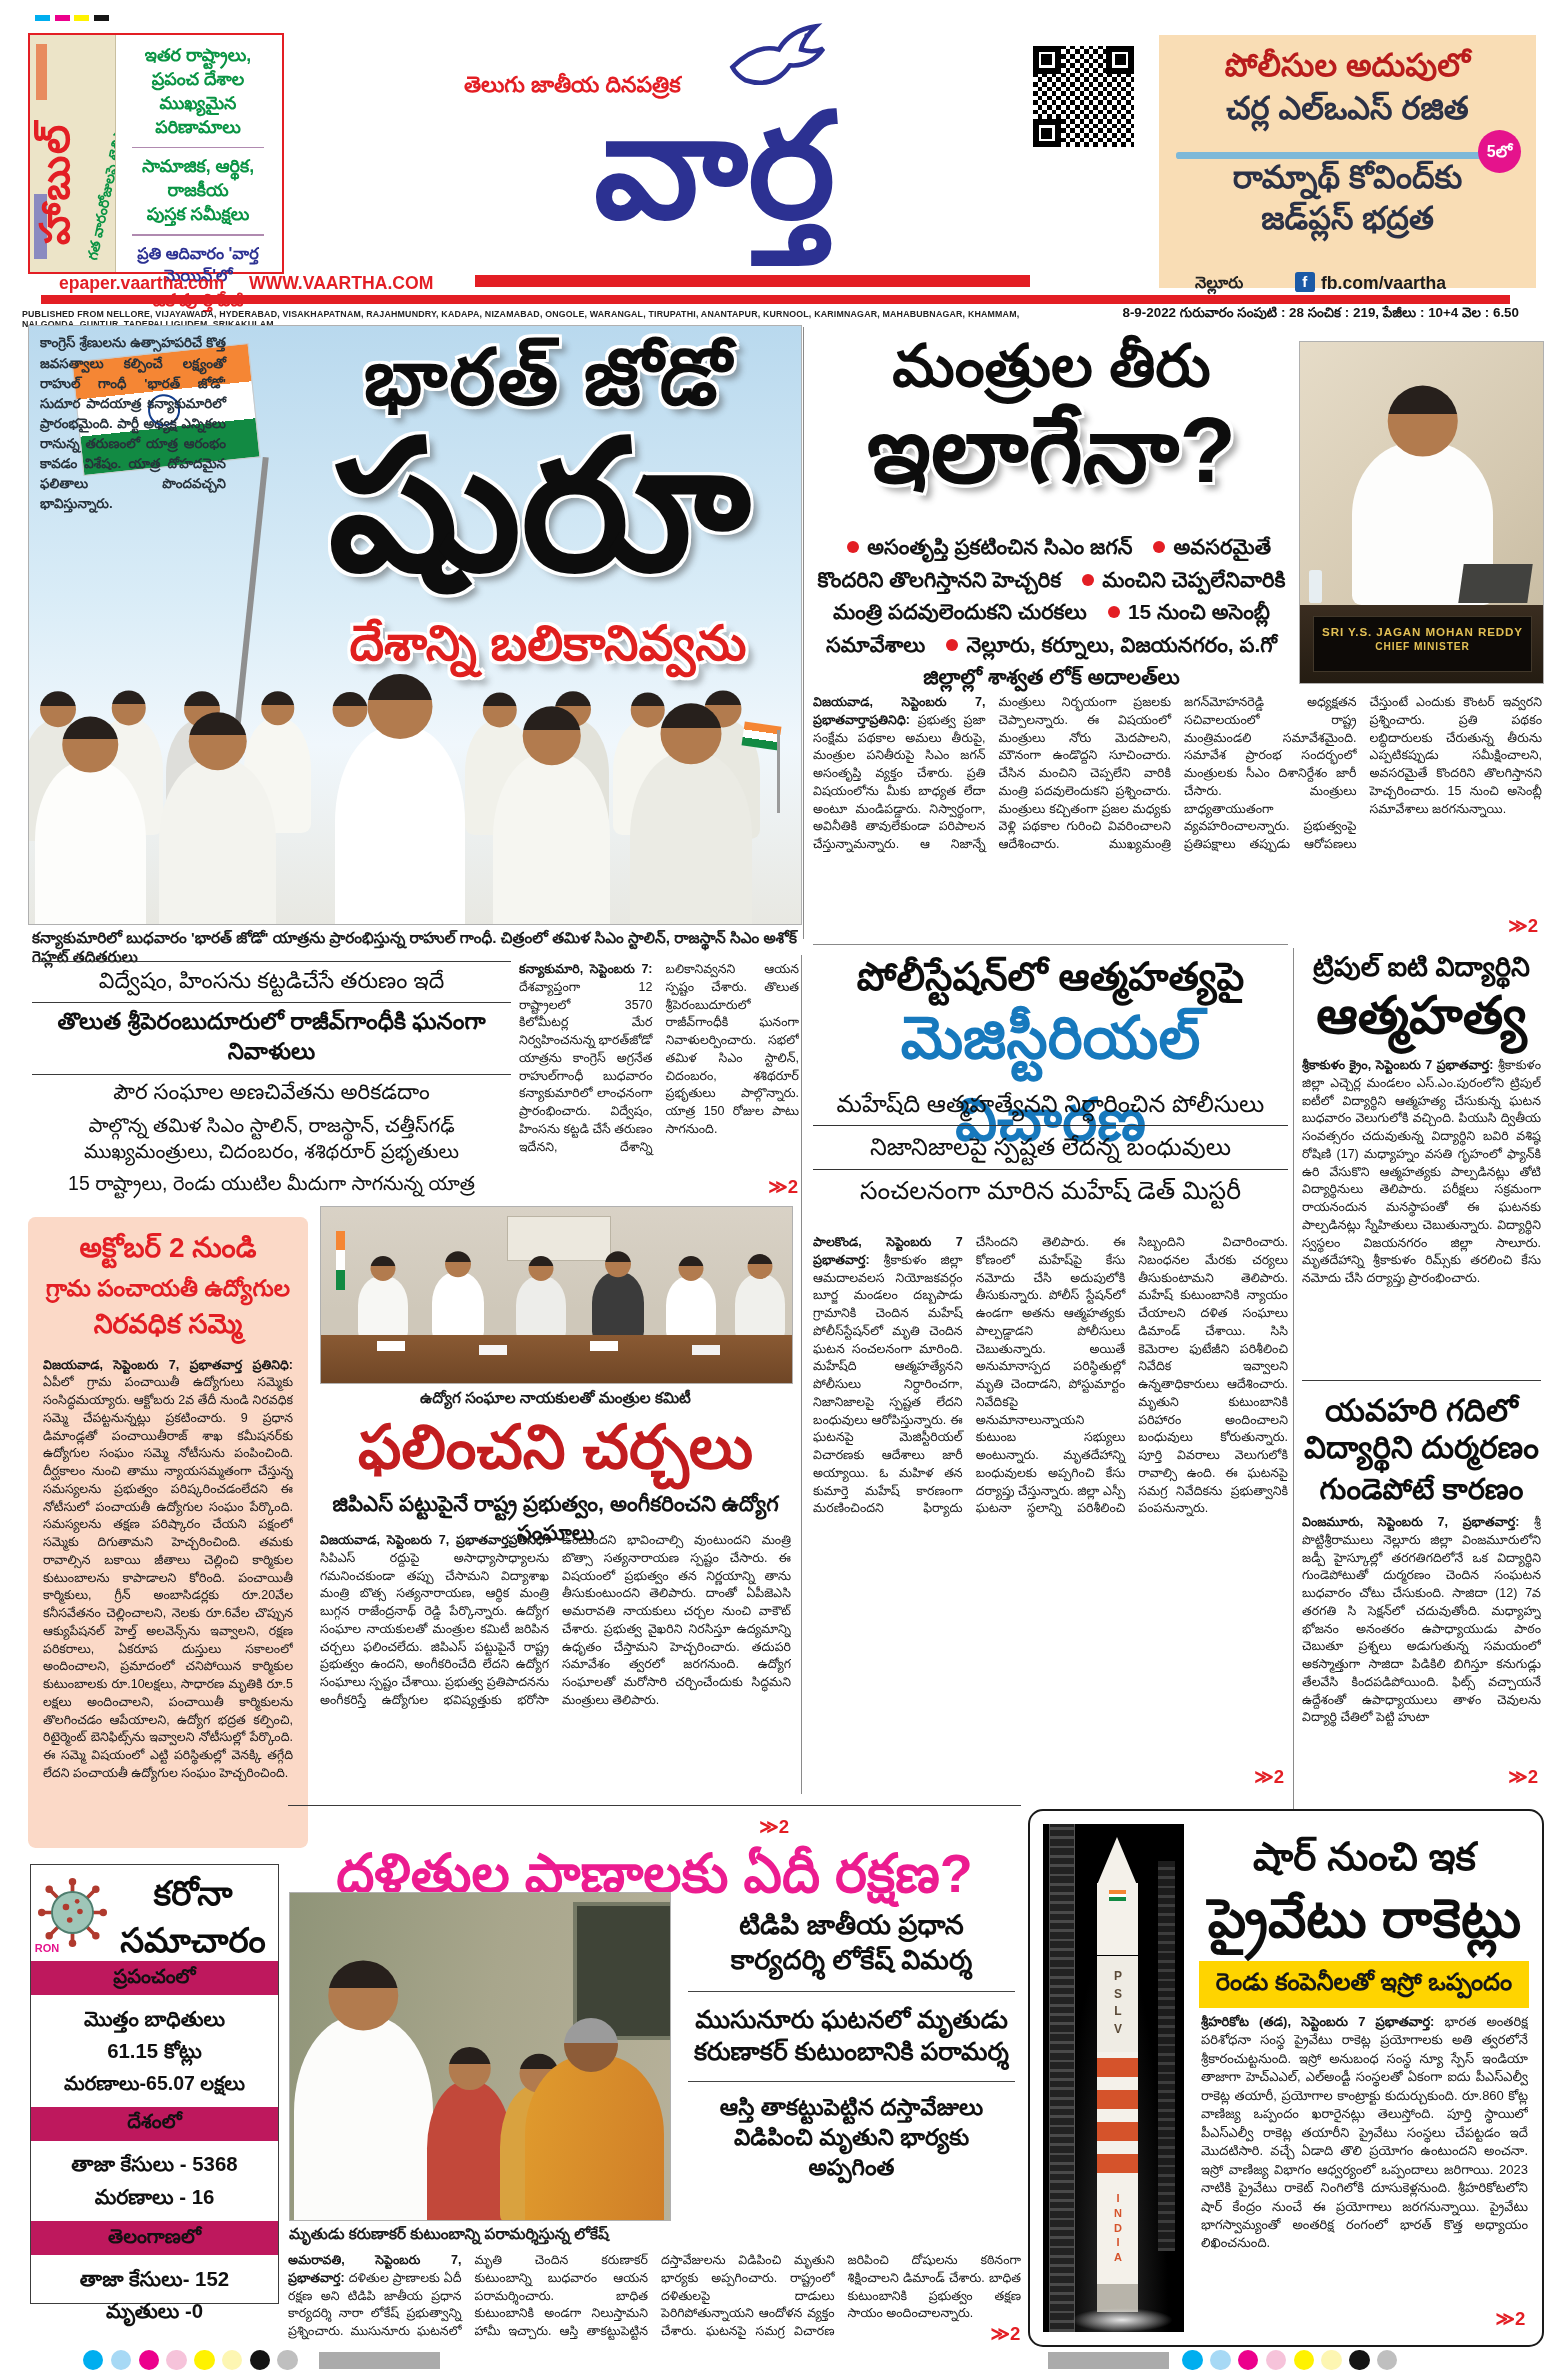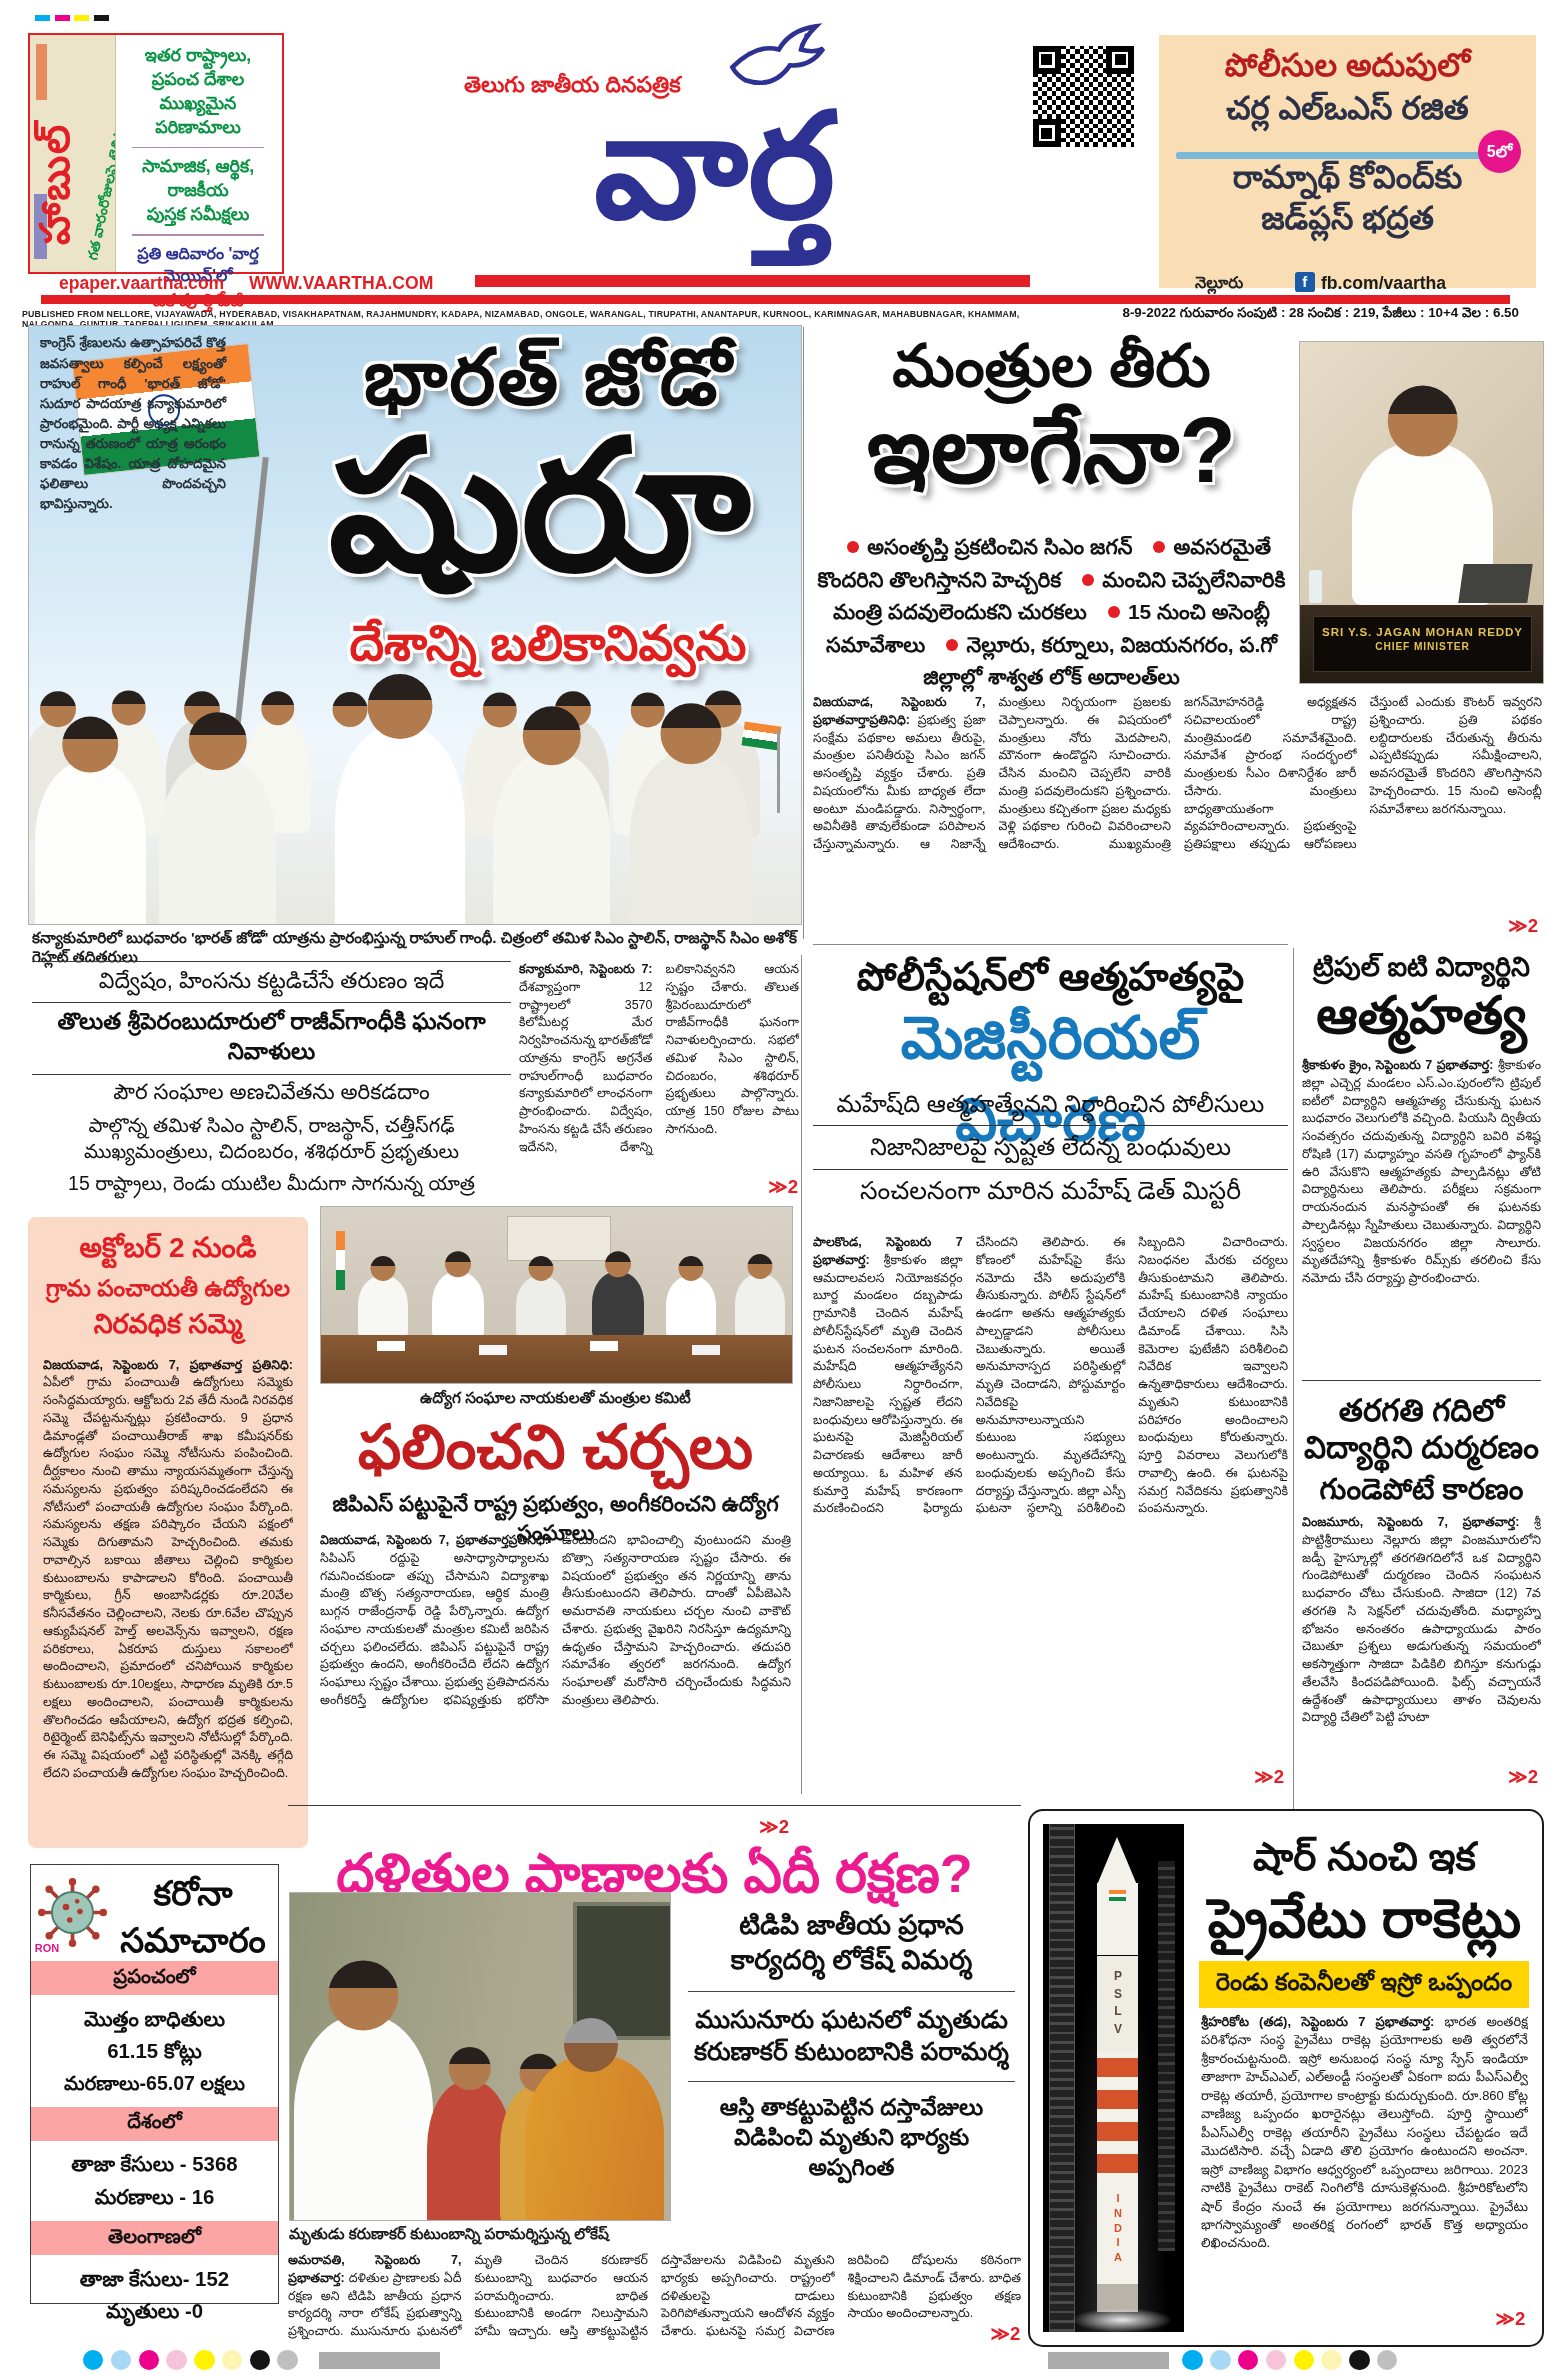--- a/index.html
+++ b/index.html
@@ -17,21 +17,21 @@
   .vrule{position:absolute;background:#8a8a8a;width:0.9px;}
   .photo{position:absolute;overflow:hidden;border:0.9px solid #b0b0b0;}
   .caption{font-size:15.3px;font-weight:bold;color:#1d1d1d;line-height:1.25;}
   .outline-w{text-shadow:-2.8px -2.8px 0 #fff,2.8px -2.8px 0 #fff,-2.8px 2.8px 0 #fff,2.8px 2.8px 0 #fff,0 -2.8px 0 #fff,0 2.8px 0 #fff,-2.8px 0 0 #fff,2.8px 0 0 #fff,6.5px 7.4px 6.5px rgba(60,60,60,.45);}
   .p{position:absolute;border-radius:45% 45% 9.3px 9.3px;}
   .p::after{content:"";position:absolute;left:50%;top:0;transform:translate(-50%,-80%);
             width:50%;aspect-ratio:1/1;border-radius:50%;
             background:linear-gradient(#27201c 0 40%,#b27b4e 40%);}
   .bdot{display:inline-block;width:12px;height:12px;border-radius:50%;background:#e31e24;margin:0 8.3px 2.8px 15px;vertical-align:middle;}
   .deckline{border-bottom:1.9px solid #3a3a3a;padding:4.6px 1.9px 6.5px;line-height:1.3;text-align:center;}
-  .band{background:#fca5a5;text-align:center;font-weight:bold;font-size:19.5px;padding:3.7px 0;margin:7.4px 0;}
+  .band{background:#be185d;text-align:center;font-weight:bold;font-size:19.5px;padding:3.7px 0;margin:7.4px 0;}
   .cnum{font-size:20.4px;font-weight:bold;text-align:center;line-height:1.6;}
   .regdot{display:inline-block;width:20.4px;height:20.4px;border-radius:50%;margin-right:7.4px;vertical-align:middle;}
   .gold{color:#e3c055;font-weight:bold;letter-spacing:0.9px;text-align:center;}
 </style>
 </head>
 <body>
 
 <div class="page">
 
   <div class="abs" style="left:35px;top:7.4px;">
@@ -194,21 +194,21 @@
   <div class="vrule" style="left:1293px;top:948px;height:861px;"></div>
 
   <div class="abs ctr" style="left:1302px;top:952px;width:239px;font-size:27px;font-weight:800;color:#0e0e0e;">ట్రిపుల్ ఐటి విద్యార్థిని</div>
   <div class="abs ctr" style="left:1302px;top:985px;width:239px;font-size:52px;font-weight:800;color:#0e0e0e;">ఆత్మహత్య</div>
   <div class="abs body-txt" style="left:1302px;top:1057px;width:239px;height:312px;">
     <b class="dl">శ్రీకాకుళం క్రైం, సెప్టెంబరు 7 ప్రభాతవార్త:</b>
     <span>శ్రీకాకుళం జిల్లా ఎచ్చెర్ల మండలం ఎస్.ఎం.పురంలోని ట్రిపుల్ ఐటీలో విద్యార్థిని ఆత్మహత్య చేసుకున్న ఘటన బుధవారం వెలుగులోకి వచ్చింది. పియుసి ద్వితీయ సంవత్సరం చదువుతున్న విద్యార్థిని బవిరి వశిష్ఠ రోషిణి (17) మధ్యాహ్నం వసతి గృహంలో ఫ్యాన్‌కి ఉరి వేసుకొని ఆత్మహత్యకు పాల్పడినట్లు తోటి విద్యార్థినులు తెలిపారు. పరీక్షలు సక్రమంగా రాయనందున మనస్థాపంతో ఈ ఘటనకు పాల్పడినట్లు స్నేహితులు చెబుతున్నారు. విద్యార్థిని స్వస్థలం విజయనగరం జిల్లా సాలూరు. మృతదేహాన్ని శ్రీకాకుళం రిమ్స్‌కు తరలించి కేసు నమోదు చేసి దర్యాప్తు ప్రారంభించారు.</span>
   </div>
   <div class="hrule" style="left:1302px;top:1380px;width:239px;height:1.4px;"></div>
 
-  <div class="abs ctr" style="left:1302px;top:1393px;width:239px;font-size:31px;font-weight:800;color:#0e0e0e;">తరగతి గదిలో</div>
+  <div class="abs ctr" style="left:1302px;top:1393px;width:239px;font-size:31px;font-weight:800;color:#0e0e0e;">యవహరి గదిలో</div>
   <div class="abs ctr" style="left:1302px;top:1430px;width:239px;font-size:31px;font-weight:800;color:#0e0e0e;">విద్యార్థిని దుర్మరణం</div>
   <div class="abs ctr" style="left:1302px;top:1473px;width:239px;font-size:29px;font-weight:800;color:#0e0e0e;">గుండెపోటే కారణం</div>
   <div class="abs body-txt" style="left:1302px;top:1514px;width:239px;height:278px;">
     <b class="dl">వింజమూరు, సెప్టెంబరు 7, ప్రభాతవార్త:</b>
     <span>శ్రీ పొట్టిశ్రీరాములు నెల్లూరు జిల్లా వింజమూరులోని జడ్పీ హైస్కూల్లో తరగతిగదిలోనే ఒక విద్యార్థిని గుండెపోటుతో దుర్మరణం చెందిన సంఘటన బుధవారం చోటు చేసుకుంది. సాజిదా (12) 7వ తరగతి సి సెక్షన్‌లో చదువుతోంది. మధ్యాహ్న భోజనం అనంతరం ఉపాధ్యాయుడు పాఠం చెబుతూ ప్రశ్నలు అడుగుతున్న సమయంలో అకస్మాత్తుగా సాజిదా పిడికిలి బిగిస్తూ కనుగుడ్లు తేలవేసి కిందపడిపోయింది. ఫిట్స్ వచ్చాయనే ఉద్దేశంతో ఉపాధ్యాయులు తాళం చెవులను విద్యార్థి చేతిలో పెట్టి హుటా</span>
   </div>
   <span class="more" style="position:absolute;right:13px;top:1766px;">≫2</span>
 
   <div class="abs" style="left:28px;top:1217px;width:280px;height:631px;background:#fbd9c7;border-radius:7.4px;padding:0;box-sizing:border-box;">
     <div class="ctr" style="margin-top:15px;font-size:28px;font-weight:800;color:#e31e24;">అక్టోబర్ 2 నుండి</div>

